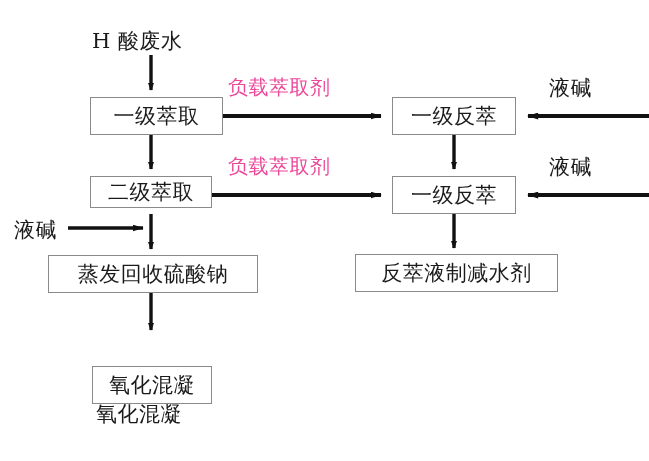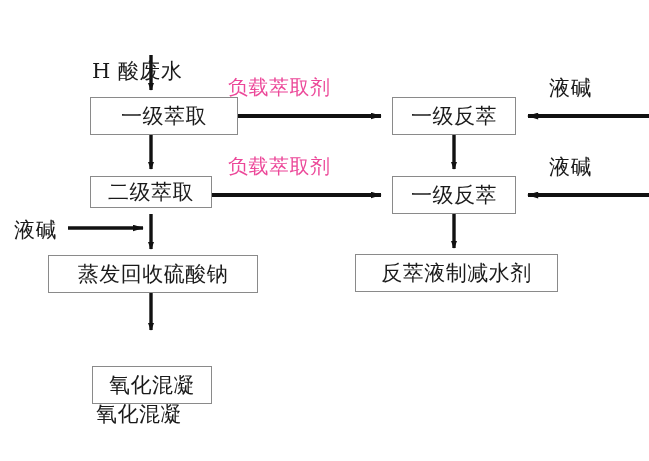--- a/index.html
+++ b/index.html
@@ -49,21 +49,20 @@
   .edge-label {
     position: absolute;
     color: #ec4899;
     font-family: "DejaVu Serif", "Liberation Serif", serif;
     font-size: 20px;
     letter-spacing: 0.5px;
     white-space: nowrap;
   }
   .latin-head {
     font-family: "DejaVu Serif", "Liberation Serif", serif;
-    margin-top: 30px;
   }
 </style>
 </head>
 <body>
 
 <div id="diagram-root">
 
   <svg id="flow-canvas" viewBox="0 0 649 461" xmlns="http://www.w3.org/2000/svg">
     <defs>
       <marker id="arrow-down" markerWidth="10" markerHeight="10" refX="3.2" refY="7.4" orient="0" markerUnits="userSpaceOnUse">
@@ -121,21 +120,21 @@
       <line x1="151" y1="293" x2="151" y2="330" stroke="#111111" stroke-width="3.4" marker-end="url(#arrow-down)"></line>
     </g>
 
     <g>
       <line x1="151" y1="375" x2="151" y2="396" stroke="#111111" stroke-width="3.4" marker-end="url(#arrow-down)"></line>
     </g>
   </svg>
 
   <div class="free-label latin-head" style="left:92px; top:27px;">H 酸废水</div>
 
-  <div class="node-box" style="left:90px; top:97px; width:148px; height:38px;">一级萃取</div>
+  <div class="node-box" style="left:90px; top:97px; width:133px; height:38px;">一级萃取</div>
 
   <div class="node-box" style="left:90px; top:176px; width:122px; height:32px;">二级萃取</div>
 
   <div class="node-box" style="left:392px; top:97px; width:124px; height:38px;">一级反萃</div>
 
   <div class="node-box" style="left:392px; top:176px; width:124px; height:38px;">一级反萃</div>
 
   <div class="node-box" style="left:355px; top:254px; width:203px; height:38px;">反萃液制减水剂</div>
 
   <div class="node-box" style="left:48px; top:255px; width:210px; height:38px;">蒸发回收硫酸钠</div>

